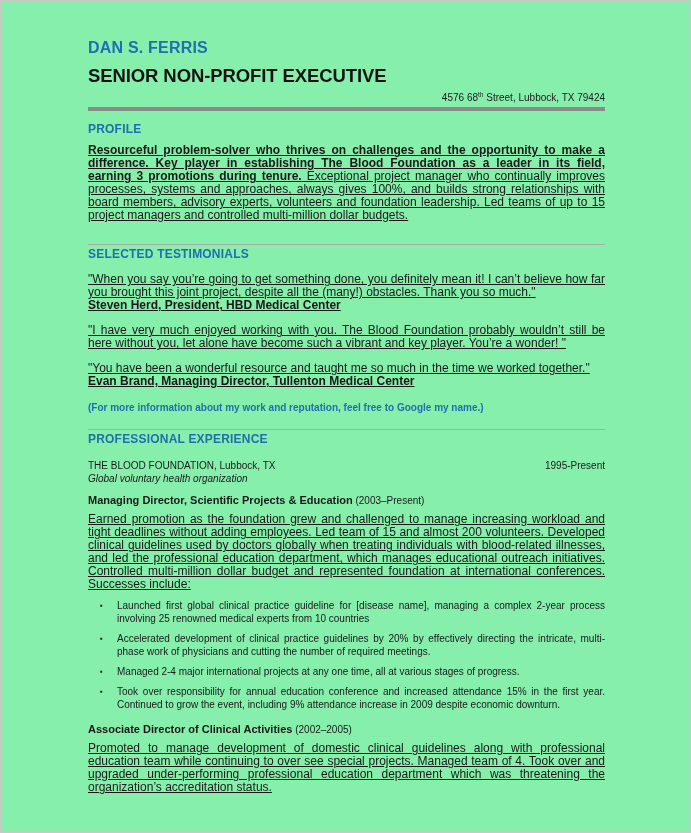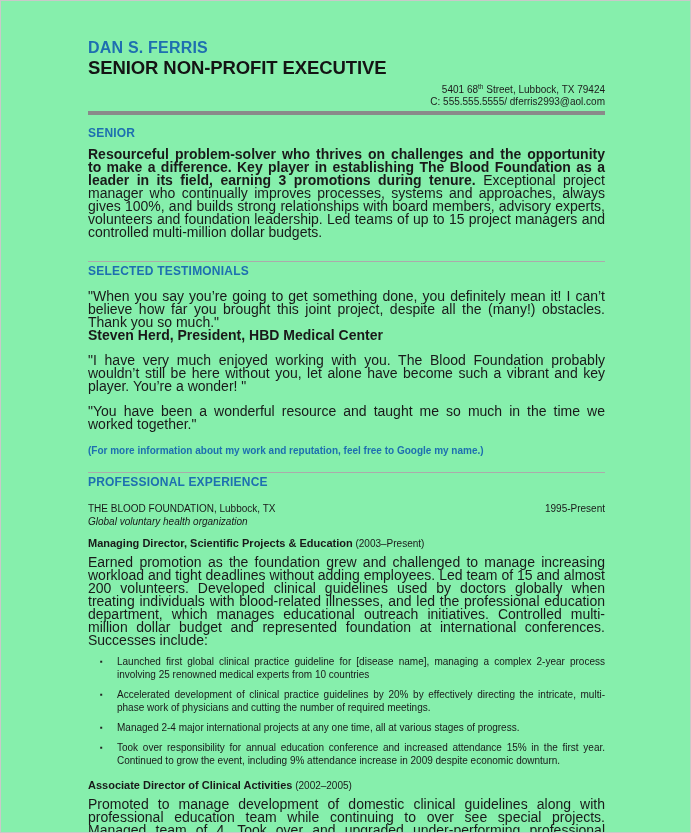--- a/index.html
+++ b/index.html
@@ -15,35 +15,35 @@
     font-family:"Liberation Sans",sans-serif;color:var(--ink);
   }
   .page{
     box-sizing:border-box;width:691px;height:833px;
     border:1px solid var(--border);background:#86efac;overflow:hidden;
   }
   .content{width:517px;margin-left:87px;}
 
   
   .name{margin-top:38px;font-size:16px;line-height:17px;font-weight:bold;color:var(--accent);letter-spacing:.2px;}
-  .exec-title{margin-top:1px;font-size:18.5px;line-height:22px;font-weight:bold;color:#141414;letter-spacing:-.1px;}
+  .exec-title{margin-top:9px;font-size:18.5px;line-height:22px;font-weight:bold;color:#141414;letter-spacing:-.1px;}
   .address{margin-top:2px;text-align:right;font-size:10px;line-height:12px;color:#1c1c1c;}
   .address sup{font-size:6.5px;}
   .header-bar{height:4px;background:var(--bar);margin-top:3px;}
 
   
   .sec-h{margin:0;font-size:12px;line-height:13px;font-weight:bold;color:var(--accent);letter-spacing:.2px;}
   .rule{height:0;border-top:1px solid var(--rule);}
   .sec-profile .sec-h{margin-top:12px;}
   .sec-testimonials .rule{margin-top:22px;}
   .sec-experience .rule{margin-top:15px;}
   .rule + .sec-h{margin-top:3px;}
 
   p{margin:0;}
-  .body-txt{font-size:14px;line-height:13px;}
+  .body-txt{font-size:12px;line-height:13px;text-decoration:underline;}
   .justify{text-align:justify;}
   .profile-para{margin-top:8px;}
 
   .testimonial{margin-top:12px;}
   .testimonial:first-of-type{margin-top:10px;}
   .attrib{font-weight:bold;}
   .note{margin-top:13px;font-size:10px;line-height:13px;font-weight:bold;color:var(--accent);}
 
   .company-row{margin-top:13px;display:flex;justify-content:space-between;font-size:10px;line-height:13px;align-items:flex-end;}
   .org-desc{font-style:italic;font-size:10px;line-height:13px;}
@@ -60,44 +60,44 @@
 </head>
 <body>
 
 <div class="page">
   <div class="content">
 
     <header>
       <div class="name">DAN S. FERRIS</div>
       <div class="exec-title">SENIOR NON-PROFIT EXECUTIVE</div>
       <div class="address">
-        <div><span>5401 68</span><sup>th</sup><span> Street, Lubbock, TX 79424</span></div>
-        <div><span>C: 555.555.5555/ dferris2993@aol.com</span></div>
+        <div><span>4576 68</span><sup>th</sup><span> Street, Lubbock, TX 79424</span></div>
       </div>
       <div class="header-bar"></div>
     </header>
 
     <section class="sec-profile">
-      <h2 class="sec-h">SENIOR</h2>
+      <h2 class="sec-h">PROFILE</h2>
       <p class="body-txt justify profile-para"><strong>Resourceful problem-solver who thrives on challenges and the opportunity to make a difference. Key player in establishing The Blood Foundation as a leader in its field, earning 3 promotions during tenure.</strong><span> Exceptional project manager who continually improves processes, systems and approaches, always gives 100%, and builds strong relationships with board members, advisory experts, volunteers and foundation leadership. Led teams of up to 15 project managers and controlled multi-million dollar budgets.</span></p>
     </section>
 
     <section class="sec-testimonials">
       <div class="rule"></div>
       <h2 class="sec-h">SELECTED TESTIMONIALS</h2>
 
       <div class="testimonial">
         <p class="body-txt justify">"When you say you’re going to get something done, you definitely mean it! I can’t believe how far you brought this joint project, despite all the (many!) obstacles. Thank you so much."</p>
         <p class="body-txt attrib">Steven Herd, President, HBD Medical Center</p>
       </div>
       <div class="testimonial">
         <p class="body-txt justify">"I have very much enjoyed working with you. The Blood Foundation probably wouldn’t still be here without you, let alone have become such a vibrant and key player. You’re a wonder! "</p>
       </div>
       <div class="testimonial">
         <p class="body-txt justify">"You have been a wonderful resource and taught me so much in the time we worked together."</p>
+        <p class="body-txt attrib">Evan Brand, Managing Director, Tullenton Medical Center</p>
       </div>
 
       <p class="note">(For more information about my work and reputation, feel free to Google my name.)</p>
     </section>
 
     <section class="sec-experience">
       <div class="rule"></div>
       <h2 class="sec-h">PROFESSIONAL EXPERIENCE</h2>
 
       <div class="company-row">

